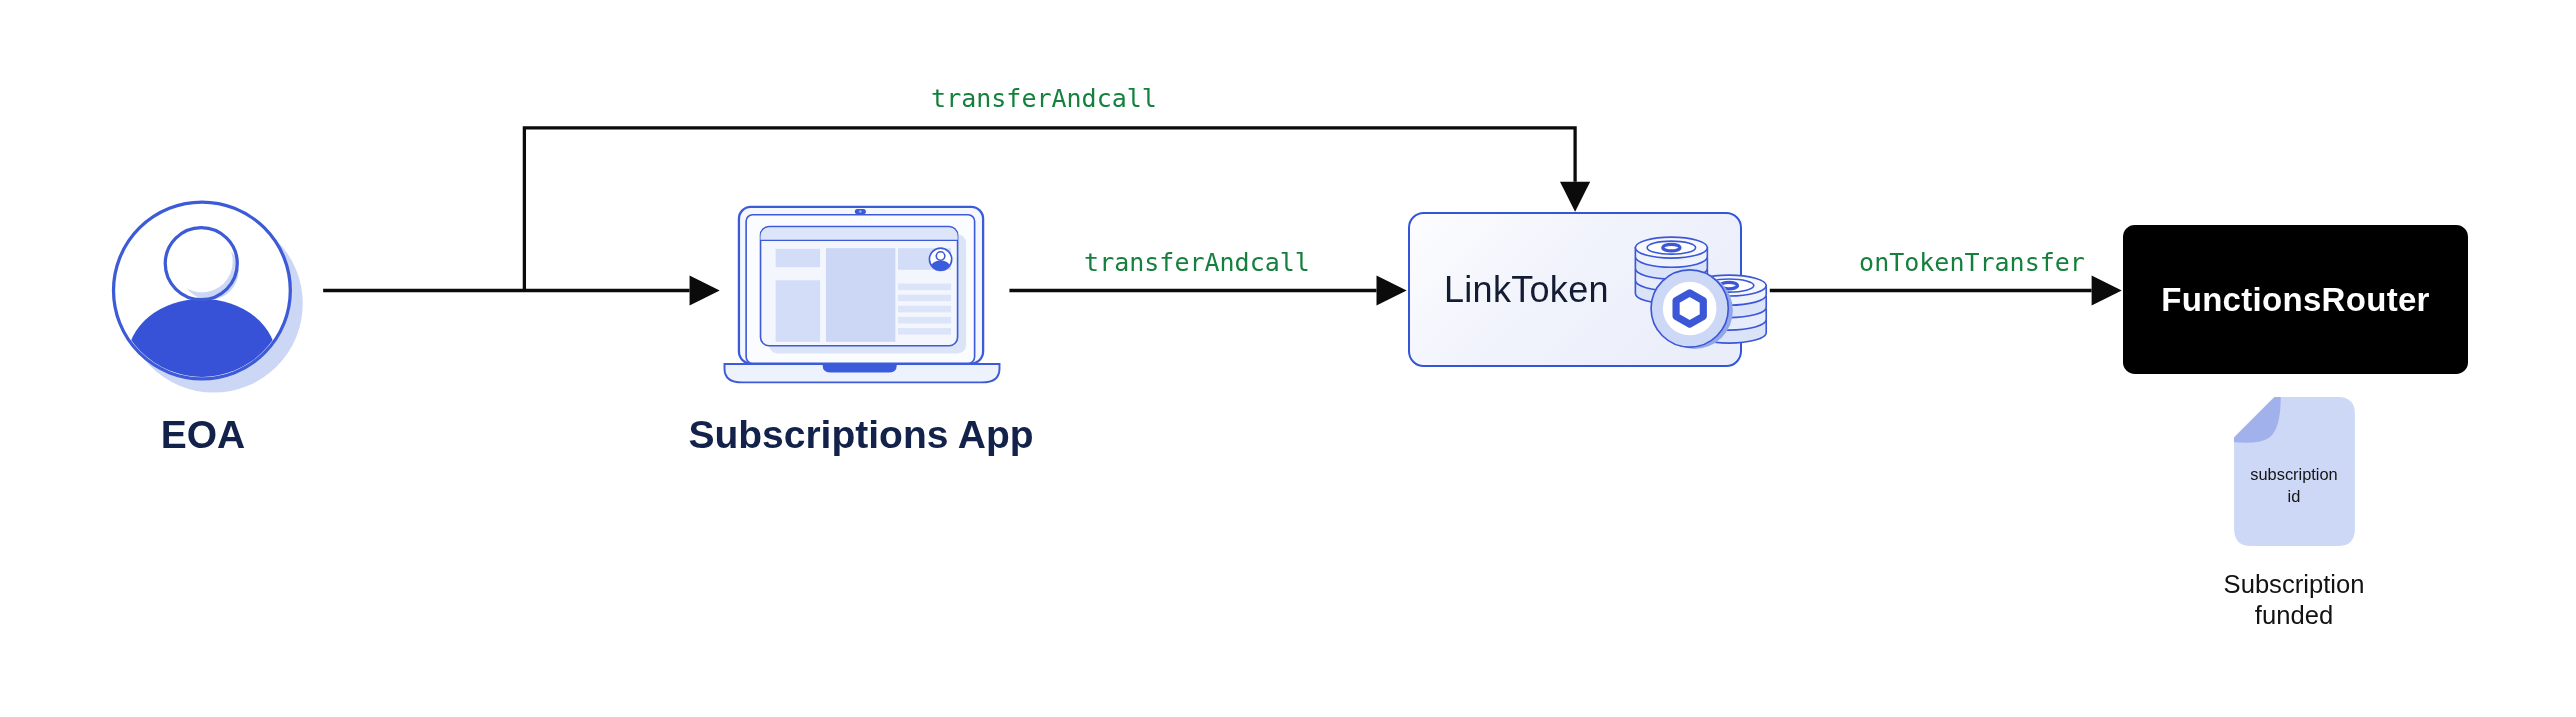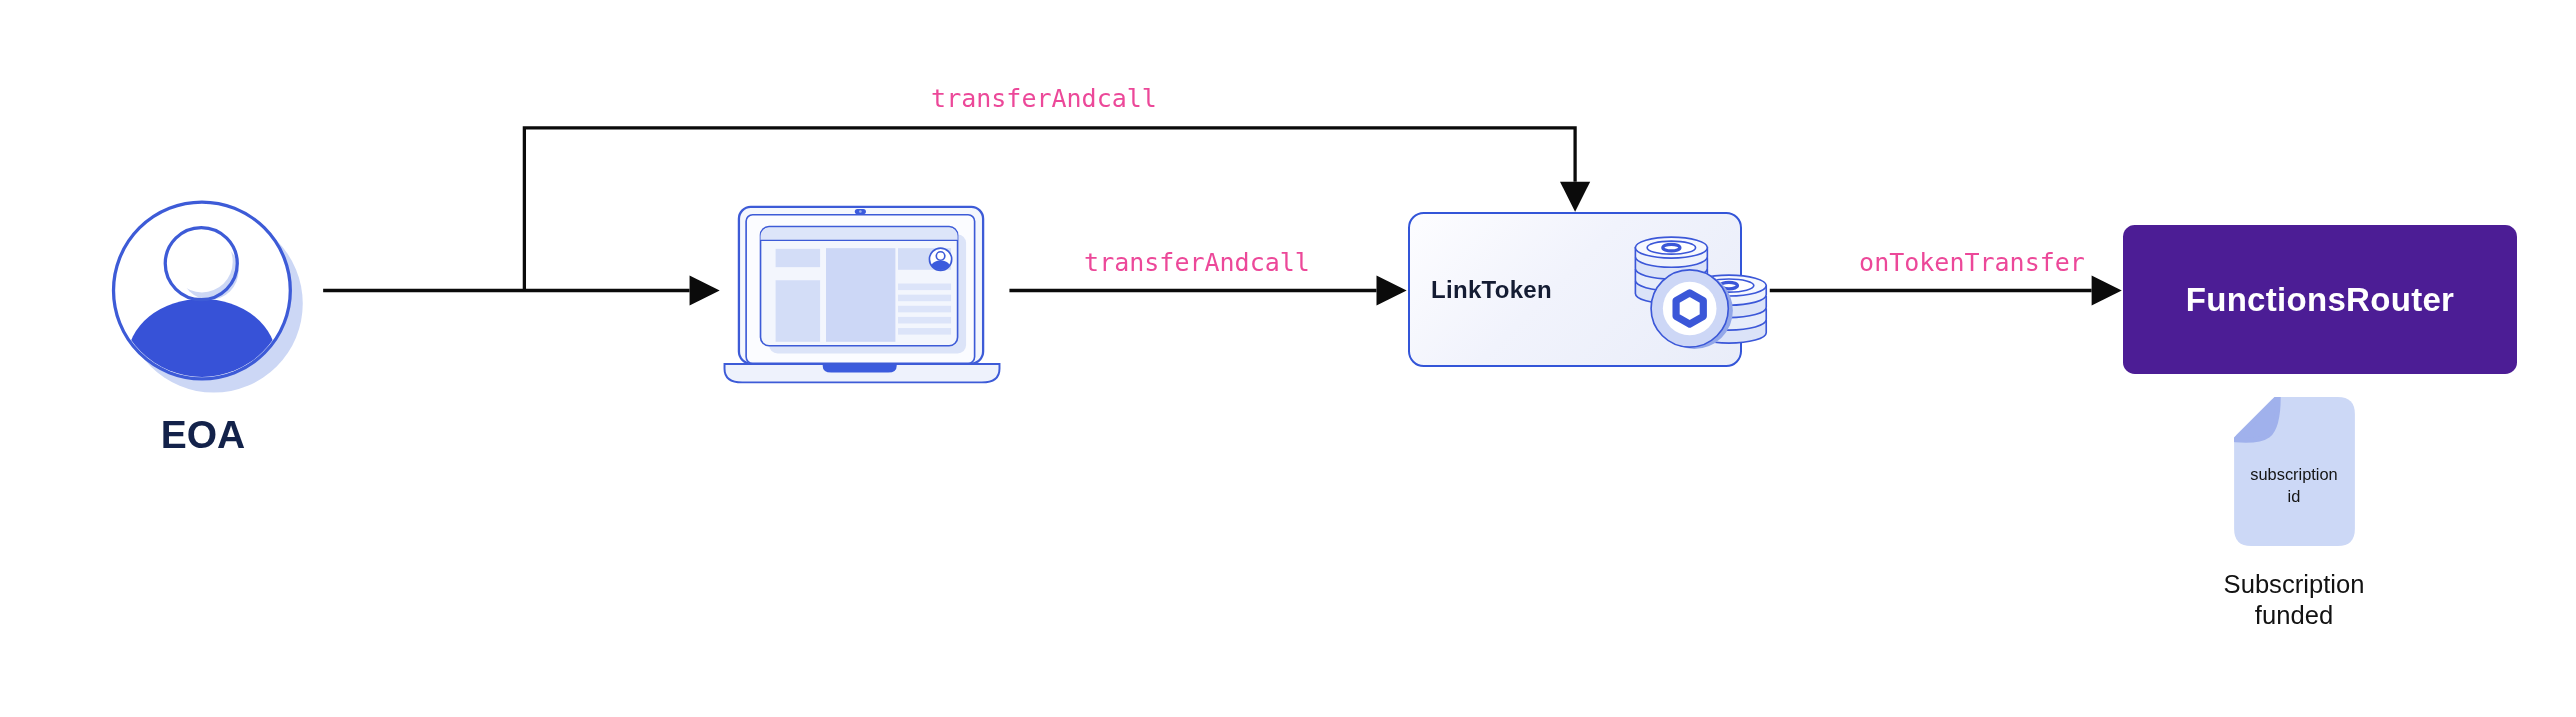--- a/index.html
+++ b/index.html
@@ -12,21 +12,21 @@
   }
   .abs{position:absolute;}
   
   #edges{position:absolute;left:0;top:0;width:2576px;height:718px;}
   
   .edge-label{
     position:absolute;
     transform:translate(-50%,-50%);
     font-family:"DejaVu Sans Mono","Liberation Mono",monospace;
     font-size:25px;
-    color:#ec4899;
+    color:#15803d;
     white-space:nowrap;
   }
   
   .node-caption{
     position:absolute;
     transform:translateX(-50%);
     font-weight:bold;
     font-size:39px;
     color:#13224a;
     white-space:nowrap;
@@ -34,28 +34,28 @@
   
   #linktoken-box{
     left:1408px;top:212px;width:334px;height:155px;
     box-sizing:border-box;
     border:2.6px solid #3355d8;
     border-radius:15.7px;
     background:linear-gradient(135deg,#fdfdff 0%,#f1f3fc 45%,#e9edf9 100%);
     display:flex;align-items:center;
   }
   #linktoken-box .box-label{
-    font-weight:bold;font-size:24px;color:#141c33;
-    padding-left:21px;letter-spacing:0.3px;
+    font-weight:normal;font-size:36px;color:#141c33;
+    padding-left:34px;letter-spacing:0.3px;
   }
   
   #functionsrouter-box{
-    left:2123px;top:225px;width:394px;height:149px;
+    left:2123px;top:225px;width:345px;height:149px;
     box-sizing:border-box;
-    background:#4c1d95;
+    background:#000000;
     border-radius:11.8px;
     display:flex;align-items:center;justify-content:center;
   }
   #functionsrouter-box .box-label{
     font-weight:bold;font-size:33px;color:#ffffff;letter-spacing:0.3px;
   }
   
   #doc-text{
     left:2294px;top:463px;
     transform:translateX(-50%);
@@ -138,20 +138,21 @@
 
     <g>
       <circle cx="332" cy="86" r="17" fill="#ffffff" stroke="#3d5bd7" stroke-width="2.5"></circle>
       <circle cx="332" cy="81" r="6.5" fill="#ffffff" stroke="#3d5bd7" stroke-width="2.5"></circle>
       <path d="M318,95 a15,11 0 0 1 28,0 a17,17 0 0 1 -28,0 z" fill="#3b5bdd"></path>
     </g>
 
     <path d="M2,246 h420 v7 q0,21 -27,21 h-366 q-27,0 -27,-21 z" fill="#eef2fc" stroke="#3d5bd7" stroke-width="3"></path>
     <path d="M152,247.5 h113 v1.5 q0,10 -13,10 h-87 q-13,0 -13,-10 z" fill="#3b5bdd"></path>
   </svg>
+  <div class="node-caption" style="left:861px;top:413px;">Subscriptions App</div>
 
   <div class="abs" id="linktoken-box">
     <span class="box-label">LinkToken</span>
   </div>
   <svg class="abs" style="left:1624px;top:228px;" width="151" height="123" viewBox="0 0 230 188" xmlns="http://www.w3.org/2000/svg">
     <g stroke="#3b57d8" stroke-width="2.5">
 
       <path d="M17,100 a55,16 0 0 0 110,0 v-18 h-110 z" fill="#dbe3f8"></path>
       <path d="M17,80 a55,16 0 0 0 110,0 v-16 h-110 z" fill="#e6ecfa"></path>
       <path d="M17,62 a55,16 0 0 0 110,0 v-16 h-110 z" fill="#dbe3f8"></path>

